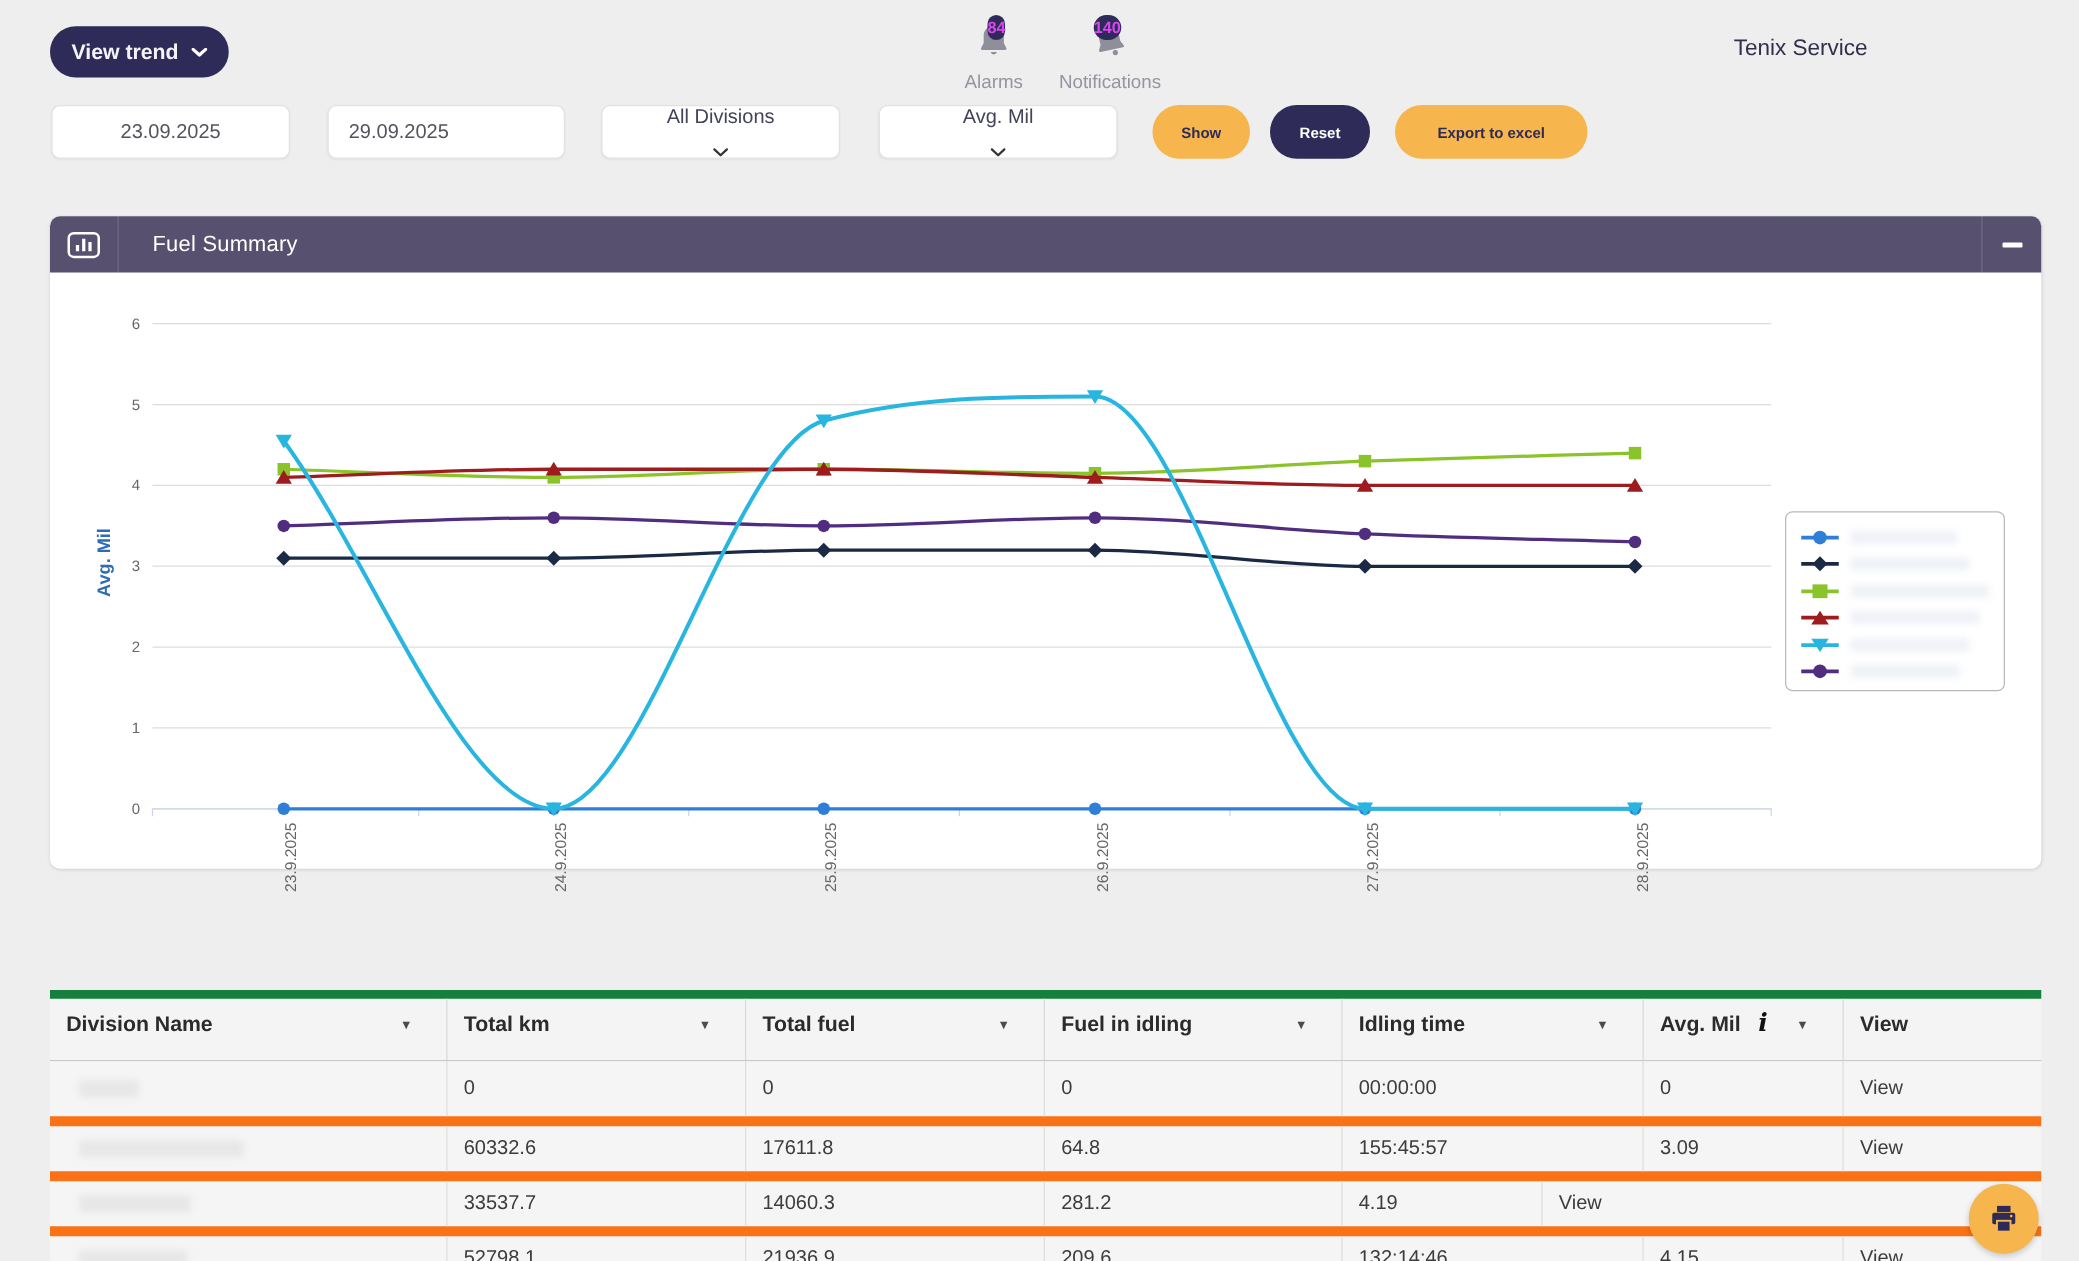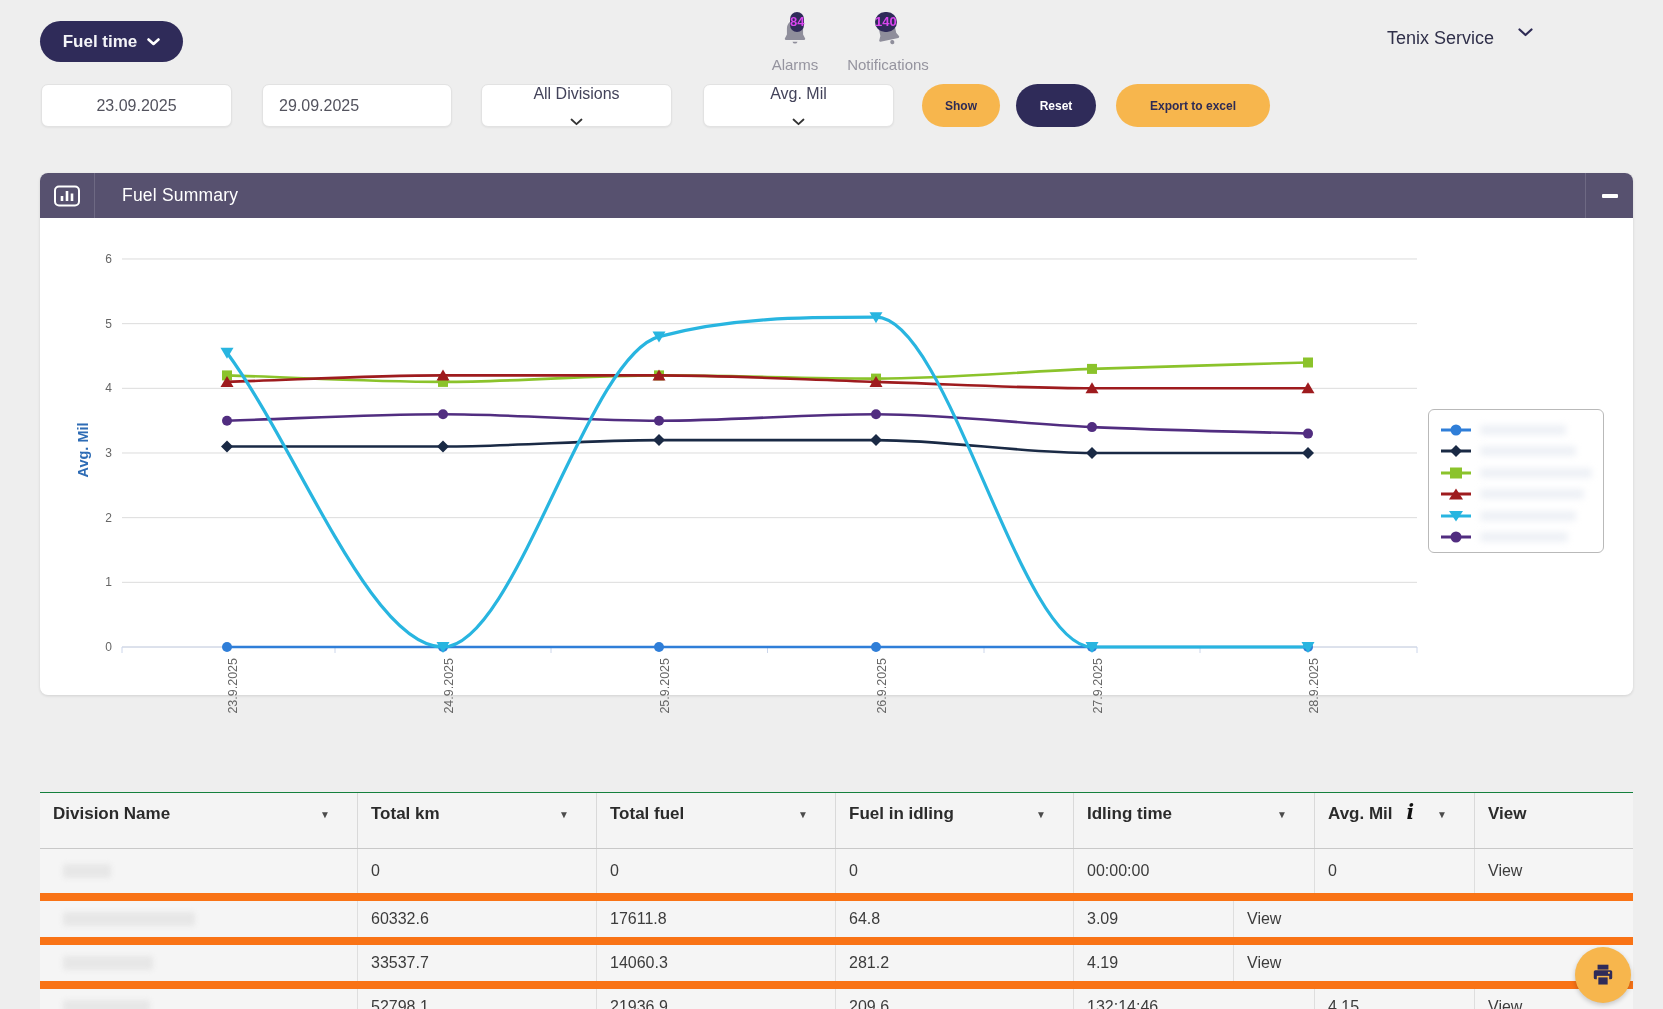--- a/index.html
+++ b/index.html
@@ -15,21 +15,21 @@
     display:flex; align-items:center; justify-content:center; gap:10px;
     background:#2f2b59; color:#f4f4f8; border-radius:22px;
     font-size:17px; font-weight:bold; cursor:pointer;
   }
   .icon-group { text-align:center; }
   .icon-group .lbl { color:#95949f; font-size:15px; margin-top:4px; }
   .badge {
     position:absolute; background:#2f2b59; color:#d946ef; font-size:13px; font-weight:bold;
     border-radius:11px; padding:2px 0; line-height:16px;
   }
-  .account { display:flex; align-items:flex-start; gap:24px; font-size:18px; color:#30304a; cursor:pointer; }
+  .account { display:flex; align-items:center; gap:24px; font-size:18px; color:#30304a; cursor:pointer;flex-direction:column; }
 
   
   .inputbox {
     background:#fff; border:1px solid #e2e2e2; border-radius:7px;
     box-shadow:0 1px 2px rgba(0,0,0,0.05);
     display:flex; align-items:center; padding:0 16px;
     font-size:16px; color:#53535e; cursor:pointer;
   }
   .selectbox { justify-content:space-between; color:#43435a;flex-direction:column; }
   .btn {
@@ -60,21 +60,21 @@
     background:#fff; border:1px solid #b9b9b9; border-radius:6px;
     padding:9px 10px 0 10px;
   }
   .legend-row { display:flex; align-items:center; height:21.5px; gap:7px; cursor:pointer; }
   .legend-label-redacted { height:10px; border-radius:3px; background:#eef1f6; filter:blur(3px); }
 
   
   .tbl { left:40px; top:792px; width:1593px; }
   .thead {
     display:flex; background:#f4f4f4; height:57px;
-    border-top:1px solid #15803d; border-bottom:1px solid #c8c8c8;justify-content:space-between;
+    border-top:7px solid #15803d; border-bottom:1px solid #c8c8c8;justify-content:space-between;
   }
   .th {
     display:flex; align-items:flex-start; padding:11px 27px 0 13px;
     font-size:17px; font-weight:bold; color:#2b2b2b;
     border-right:1px solid #d9d9d9; position:relative;
   }
   .th:last-child { border-right:none; }
   .sort-arrow { margin-left:auto; font-size:10px; color:#4b4b4b; padding-top:5px; }
   .info-i { font-family:"DejaVu Serif", serif; font-style:italic; font-weight:bold; font-size:20px; color:#111; margin-left:14px; margin-top:-4px; }
   .trow { display:flex; height:44px; background:#f5f5f5; border-top:8px solid #f97316; }
@@ -91,21 +91,21 @@
   .fab {
     left:1575px; top:947px; width:56px; height:56px; border-radius:50%;
     background:#f7b64d; display:flex; align-items:center; justify-content:center;
     box-shadow:0 2px 5px rgba(0,0,0,0.2); cursor:pointer; z-index:50;
   }
 </style>
 </head>
 <body>
 
 <div class="abs pill-btn" style="left:40px; top:21px; width:143px; height:41px;">
-  <span>Fuel time</span>
+  <span>View trend</span>
   <svg width="13" height="8">
       <polyline points="1.5,1.5 6.5,6 11.5,1.5" fill="none" stroke="#ffffff" stroke-width="2.6" stroke-linecap="round" stroke-linejoin="round"></polyline>
     </svg>
 </div>
 
 <div class="abs icon-group" style="left:755px; top:14px; width:80px;">
   <svg width="28" height="30" viewBox="0 0 24 26" style="margin-top:4px;">
     <path d="M12 2c-3.9 0-7 3.1-7 7v5.2L3.3 17.6c-.4.6 0 1.4.8 1.4h15.8c.8 0 1.2-.8.8-1.4L19 14.2V9c0-3.9-3.1-7-7-7z" fill="#8f8e9b"></path>
     <path d="M9.8 20.5a2.3 2.3 0 0 0 4.4 0z" fill="#8f8e9b"></path>
   </svg>
@@ -346,20 +346,21 @@
           <span class="view-link">View</span>
         </div>
       </div>
       <div class="trow">
         <div class="td" style="width:318px">
           <span class="redacted-block" style="width:132px"></span>
         </div>
         <div class="td" style="width:239px">60332.6</div>
         <div class="td" style="width:239px">17611.8</div>
         <div class="td" style="width:238px">64.8</div>
+        <div class="td" style="width:241px">155:45:57</div>
         <div class="td" style="width:160px">3.09</div>
         <div class="td" style="width:158px">
           <span class="view-link">View</span>
         </div>
       </div>
       <div class="trow">
         <div class="td" style="width:318px">
           <span class="redacted-block" style="width:90px"></span>
         </div>
         <div class="td" style="width:239px">33537.7</div>

